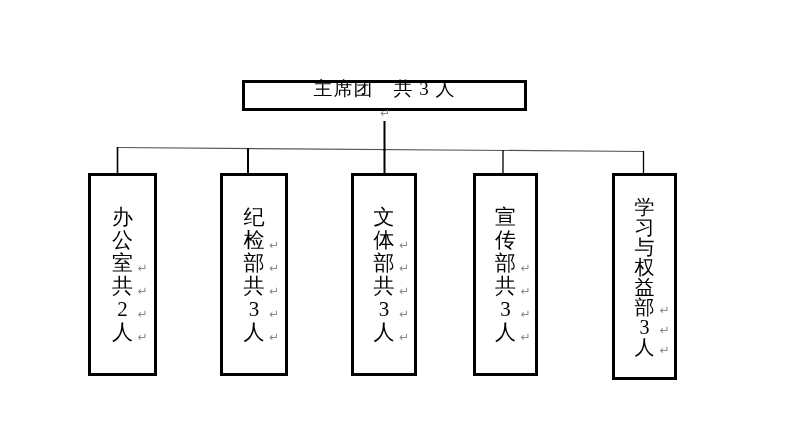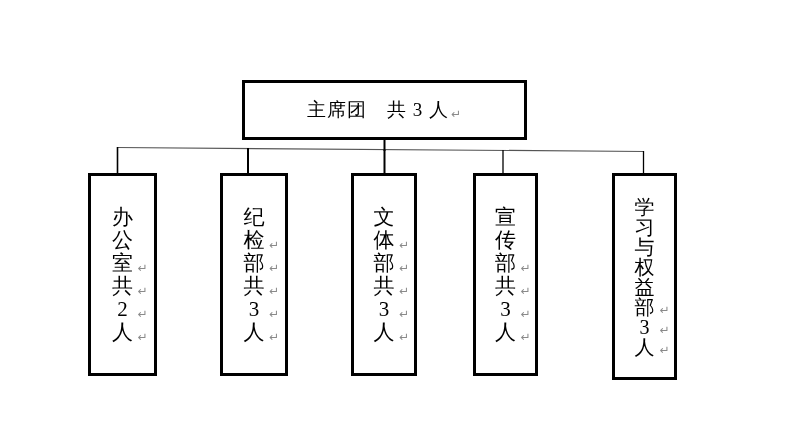--- a/index.html
+++ b/index.html
@@ -6,25 +6,26 @@
   .canvas{
     position:relative;
     width:791px;height:436px;
     background:#ffffff;
     overflow:hidden;
     font-family:"Liberation Serif","DejaVu Serif",serif;
     color:#000;
   }
   .connectors{position:absolute;left:0;top:0;width:791px;height:436px;}
   .rootbox{
-    position:absolute;left:242px;top:80px;width:285px;height:60px;
+    position:absolute;left:242px;top:80px;width:285px;height:31px;
     border:3px solid #000;box-sizing:border-box;
     display:flex;align-items:center;justify-content:center;
     font-size:19px;letter-spacing:1px;white-space:pre;
     background:#fff;
+    flex-direction:column;
   }
   .branch{
     position:absolute;top:173px;
     border:3px solid #000;box-sizing:border-box;
     display:flex;flex-direction:column;align-items:center;justify-content:center;
     font-size:21px;background:#fff;
   }
   .b0{left:88px;width:69px;height:203px;}
   .b1{left:220px;width:68px;height:203px;}
   .b2{left:351px;width:66px;height:203px;}

